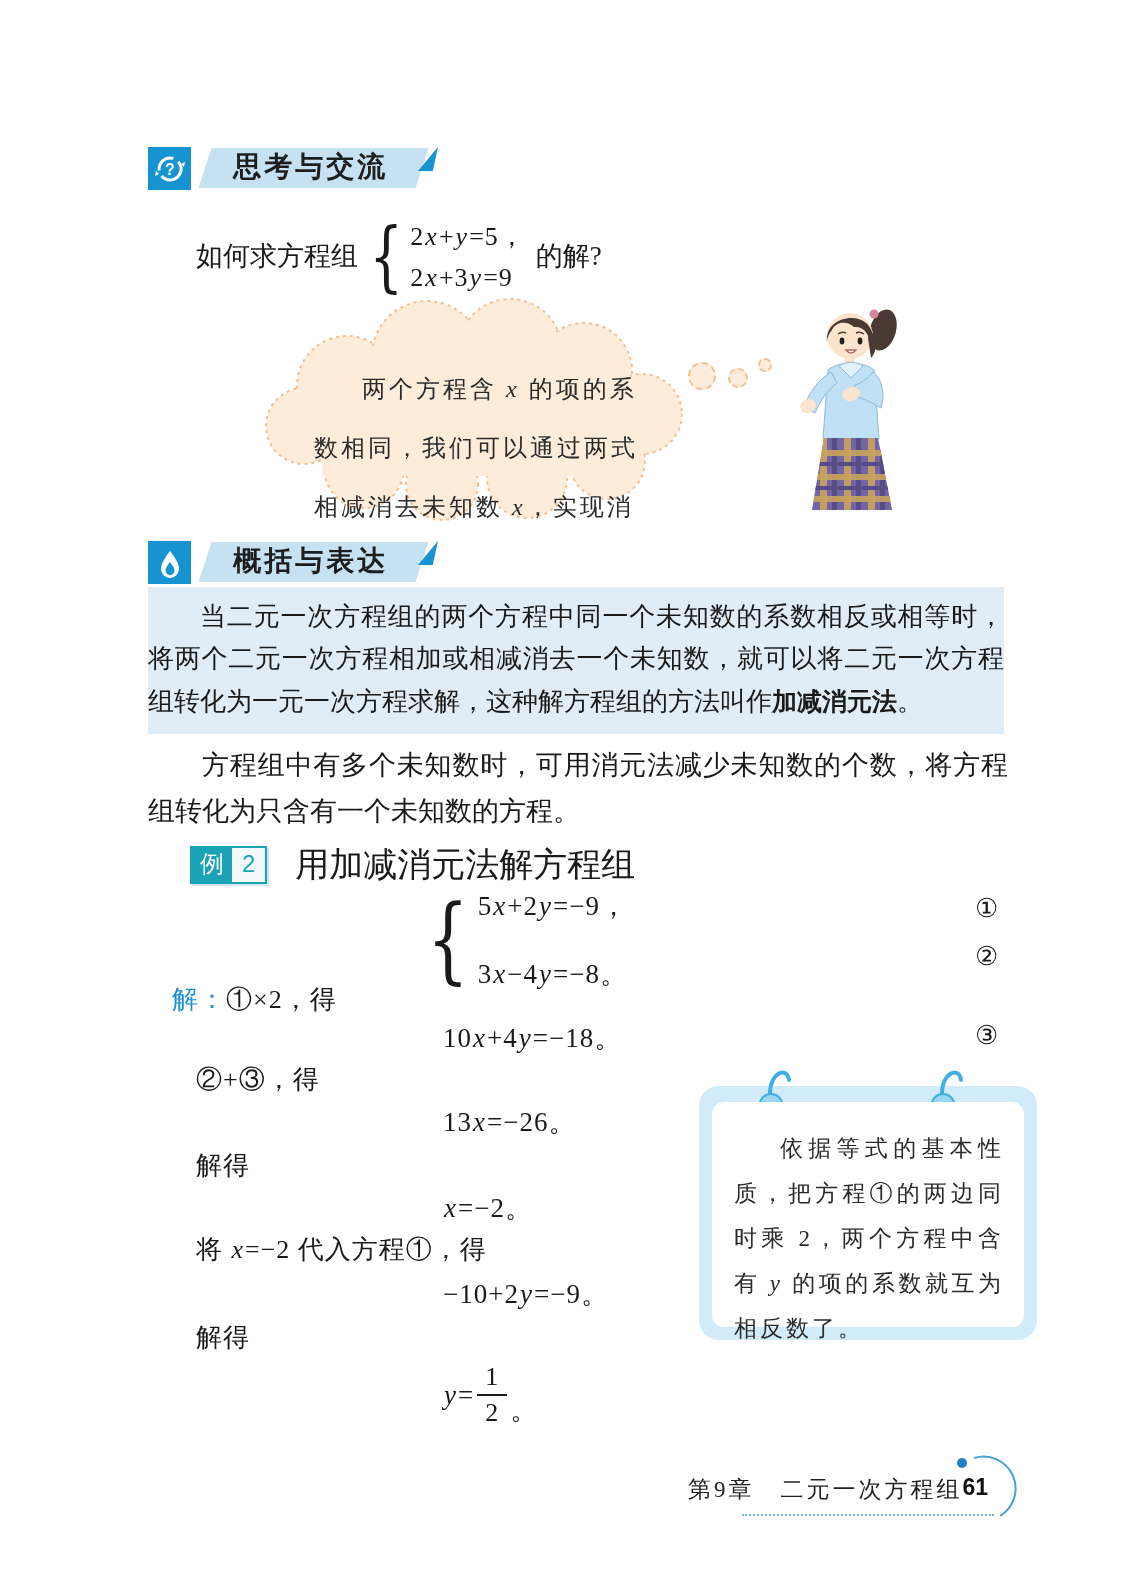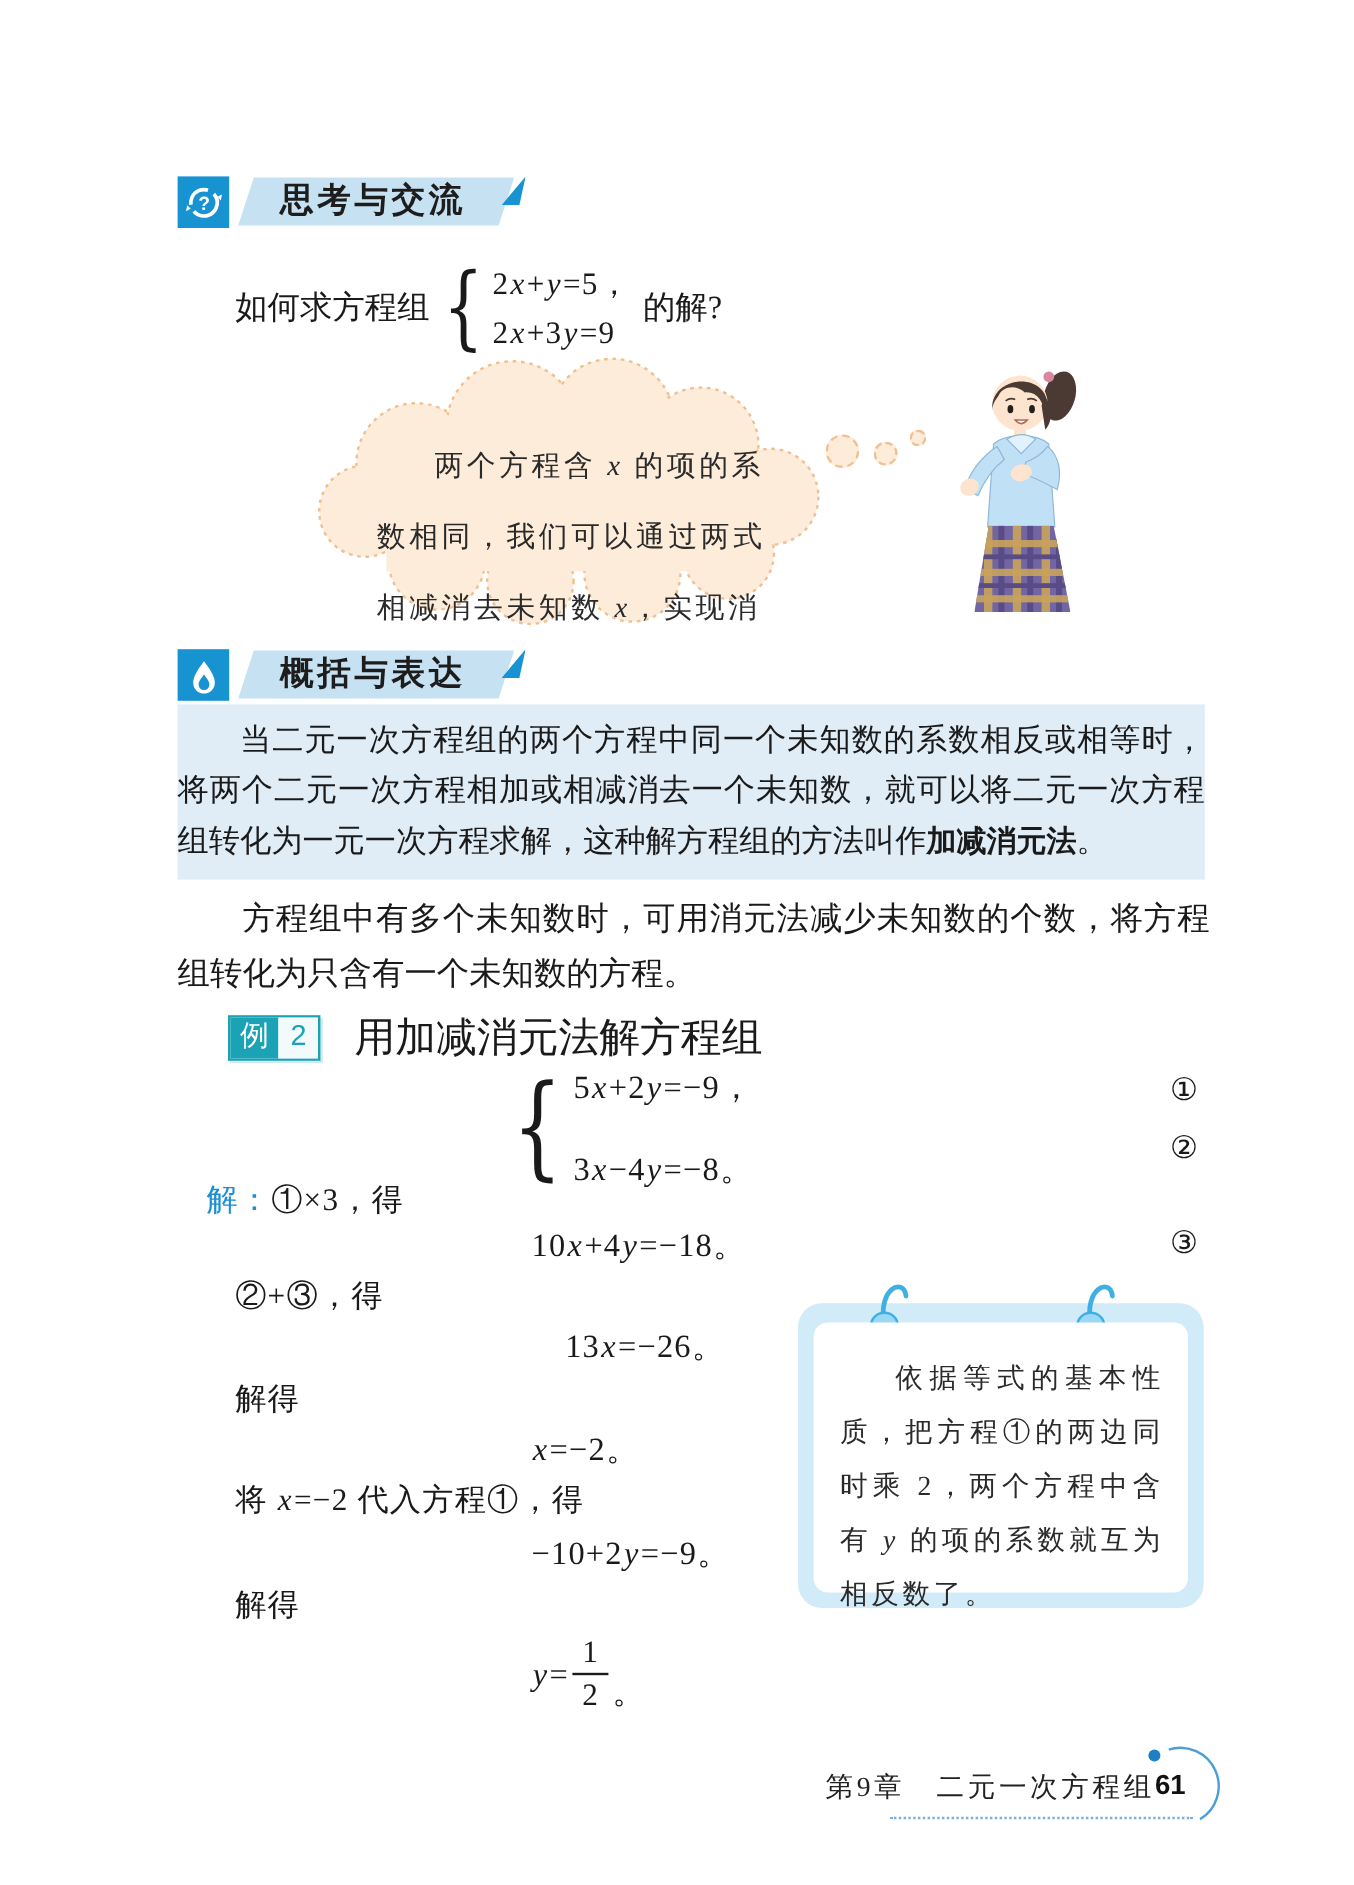--- a/index.html
+++ b/index.html
@@ -222,50 +222,50 @@
     <span class="brace" style="font-size:94px;">{</span>
     <span class="sys-eqs" style="gap:32px; font-size:27px;">
       <span class="math">5<i>x</i>+2<i>y</i>=−9，</span>
       <span class="math">3<i>x</i>−4<i>y</i>=−8。</span>
     </span>
   </div>
   <span class="eq-label" style="top:893px;">①</span>
   <span class="eq-label" style="top:941px;">②</span>
 
   <div class="step-line" style="top:982px; left:172px;">
-    <span class="kw-blue">解：</span><span class="math">①×3，得</span>
+    <span class="kw-blue">解：</span><span class="math">①×2，得</span>
   </div>
 
   <span class="eq-line math" style="top:1020px;">10<i>x</i>+4<i>y</i>=−18。</span>
   <span class="eq-label" style="top:1020px;">③</span>
 
   <div class="step-line math" style="top:1062px;">②+③，得</div>
 
-  <span class="eq-line math" style="top:1104px;margin-left:28px;">13<i>x</i>=−26。</span>
+  <span class="eq-line math" style="top:1104px;">13<i>x</i>=−26。</span>
 
   <div class="step-line" style="top:1148px;">解得</div>
 
   <span class="eq-line math" style="top:1190px;"><i>x</i>=−2。</span>
 
   <div class="step-line math" style="top:1232px;">将 <i>x</i>=−2 代入方程①，得</div>
 
   <span class="eq-line math" style="top:1276px;">−10+2<i>y</i>=−9。</span>
 
   <div class="step-line" style="top:1320px;">解得</div>
 
   <div class="abs fraction-row" style="left:443px; top:1362px;">
     <span class="math"><i>y</i>=</span>
     <span class="frac">
       <span class="num math">1</span>
       <span class="den math">2</span>
     </span>
     <span style="align-self:flex-end;">。</span>
   </div>
 
-  <div class="abs note-card" style="left:665px; top:1086px;">
+  <div class="abs note-card" style="left:699px; top:1086px;">
     <svg class="ring" style="left:58px;" width="40" height="62" viewBox="0 0 40 62">
       <path d="M14,48 C8,18 30,8 32,24" fill="none" stroke="#3fb0e4" stroke-width="4" stroke-linecap="round"></path>
       <ellipse cx="14" cy="48" rx="11" ry="10" fill="#9bd8f3" stroke="#3fb0e4" stroke-width="2"></ellipse>
     </svg>
     <svg class="ring" style="left:230px;" width="40" height="62" viewBox="0 0 40 62">
       <path d="M14,48 C8,18 30,8 32,24" fill="none" stroke="#3fb0e4" stroke-width="4" stroke-linecap="round"></path>
       <ellipse cx="14" cy="48" rx="11" ry="10" fill="#9bd8f3" stroke="#3fb0e4" stroke-width="2"></ellipse>
     </svg>
     <div class="note-inner">
       <p class="note-text">依据等式的基本性质，把方程①的两边同时乘 2，两个方程中含有 <i>y</i> 的项的系数就互为相反数了。</p>

